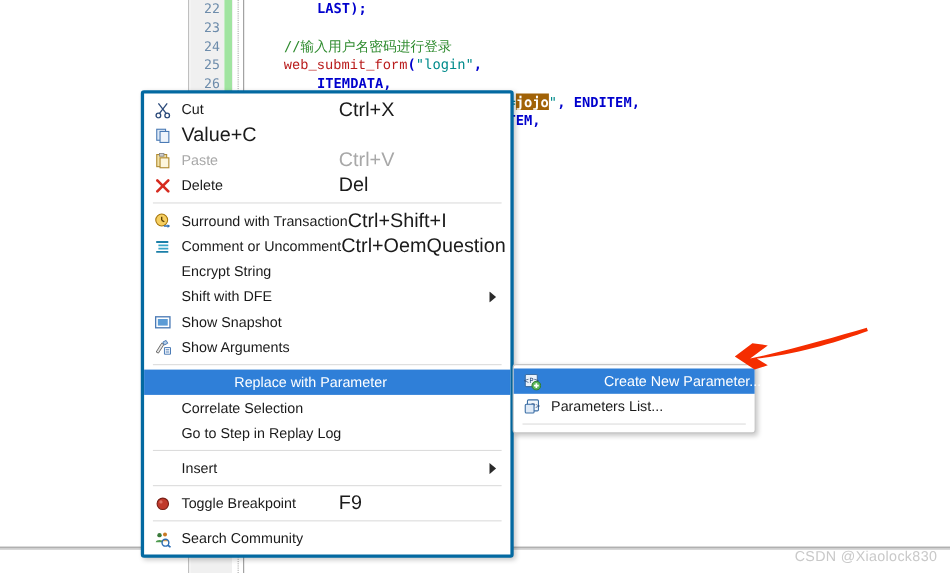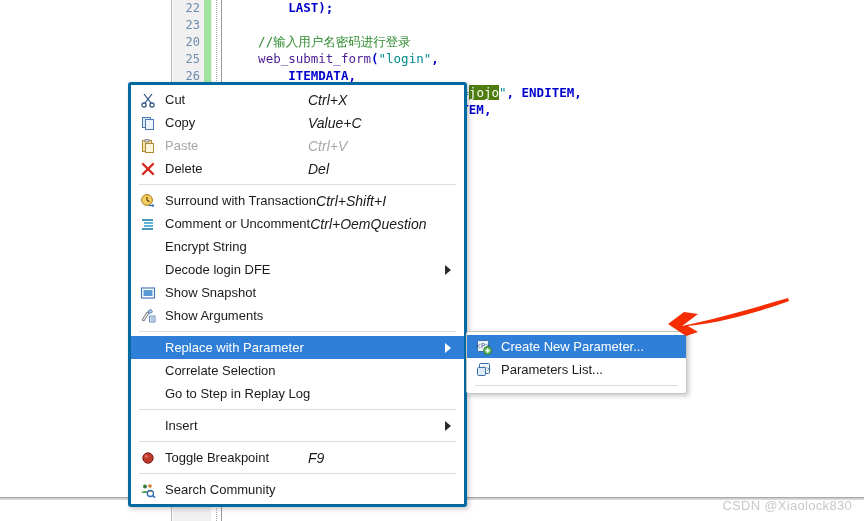--- a/index.html
+++ b/index.html
@@ -87,30 +87,30 @@
     font-size: 12.5px;
     line-height: 14px;
     white-space: pre;
   }
   .code .ln {
     position: absolute;
     left: 0;
     white-space: pre;
   }
   .tok-kw     { color: #0000cd; font-weight: bold; }
-  .tok-fn     { color: #4c1d95; }
+  .tok-fn     { color: #b91c1c; font-family: Liberation Mono, monospace; }
   .tok-str    { color: #008b8b; }
   .tok-strg   { color: #009944; font-weight: bold; }
   .tok-com    { color: #2e8b2e; }
   .tok-punct  { color: #0000cd; font-weight: bold; }
   .tok-plain  { color: #111111; }
   .sel {
-    background: #4d7c0f;
+    background: #a16207;
     color: #ffffff;
-    font-weight: normal;
+    font-weight: bold;
   }
 
   
   .bottom-sep {
     position: absolute;
     left: 0; top: 497px;
     width: 864px; height: 3px;
     background: #cfcfcf;
     border-top: 1px solid #a8a8a8;
     border-bottom: 1px solid #d8d8d8;
@@ -187,39 +187,39 @@
     justify-content: center;
   }
   .mi .lbl {
     flex: 1;
     font-size: 13px;
     color: #1b1b1b;
     line-height: 23px;
     white-space: nowrap;
   }
   .mi .acc {
-    font-size: 14px;
+    font-size: 18px;
     color: #1b1b1b;
     padding-right: 12px;
     white-space: nowrap;
     min-width: 120px;
-    font-style: italic;
   }
   .mi .arrow {
     width: 16px;
     min-width: 16px;
     display: flex;
     align-items: center;
     justify-content: center;
     padding-right: 8px;
   }
   .mi.disabled .lbl,
   .mi.disabled .acc { color: #a8a8a8; }
   .mi.sel-row {
     background: #2f7fd8;
+    gap: 48px;
   }
   .mi.sel-row .lbl,
   .mi.sel-row .acc { color: #ffffff; }
   .sep {
     height: 1px;
     background: #dcdcdc;
     margin: 4px 8px 4px 8px;
   }
 
   
@@ -251,21 +251,21 @@
 
 <div id="root">
 
   <div class="editor">
 
     <div class="left-blank"></div>
 
     <div class="gutter">
       <div class="lnum" style="top:1px">22</div>
       <div class="lnum" style="top:18px">23</div>
-      <div class="lnum" style="top:35px">20</div>
+      <div class="lnum" style="top:35px">24</div>
       <div class="lnum" style="top:52px">25</div>
       <div class="lnum" style="top:69px">26</div>
       <div class="lnum" style="top:86px">27</div>
     </div>
 
     <div class="changebar"></div>
     <div class="changebar-rest"></div>
     <div class="gutter-edge"></div>
     <div class="fold-rail"></div>
     <div class="fold-dots"></div>
@@ -306,21 +306,20 @@
       <span class="arrow"></span>
     </div>
 
     <div class="mi">
       <span class="ico">
         <svg width="16" height="16" viewBox="0 0 16 16">
           <rect x="2.5" y="2.5" width="8" height="10" fill="#dfeaf7" stroke="#4a7ab5" stroke-width="1"></rect>
           <rect x="5.5" y="4.5" width="8" height="10" fill="#eef4fb" stroke="#4a7ab5" stroke-width="1"></rect>
         </svg>
       </span>
-      <span class="lbl">Copy</span>
       <span class="acc">Value+C</span>
       <span class="arrow"></span>
     </div>
 
     <div class="mi disabled">
       <span class="ico">
         <svg width="16" height="16" viewBox="0 0 16 16">
           <rect x="2.5" y="2.5" width="9" height="11" fill="#f3e2a8" stroke="#b08a30" stroke-width="1"></rect>
           <rect x="5" y="1.5" width="4" height="2.5" fill="#cfcfcf" stroke="#8a8a8a" stroke-width="0.8"></rect>
           <rect x="5.5" y="5.5" width="8" height="9" fill="#fdf6dd" stroke="#b08a30" stroke-width="1"></rect>
@@ -376,21 +375,21 @@
 
     <div class="mi">
       <span class="ico"></span>
       <span class="lbl">Encrypt String</span>
       <span class="acc"></span>
       <span class="arrow"></span>
     </div>
 
     <div class="mi">
       <span class="ico"></span>
-      <span class="lbl">Decode login DFE</span>
+      <span class="lbl">Shift with DFE</span>
       <span class="acc"></span>
       <span class="arrow">
         <svg width="8" height="10" viewBox="0 0 8 10">
             <path d="M1 0 L7 5 L1 10 Z" fill="#2b2b2b"></path>
           </svg>
       </span>
     </div>
 
     <div class="mi">
       <span class="ico">

